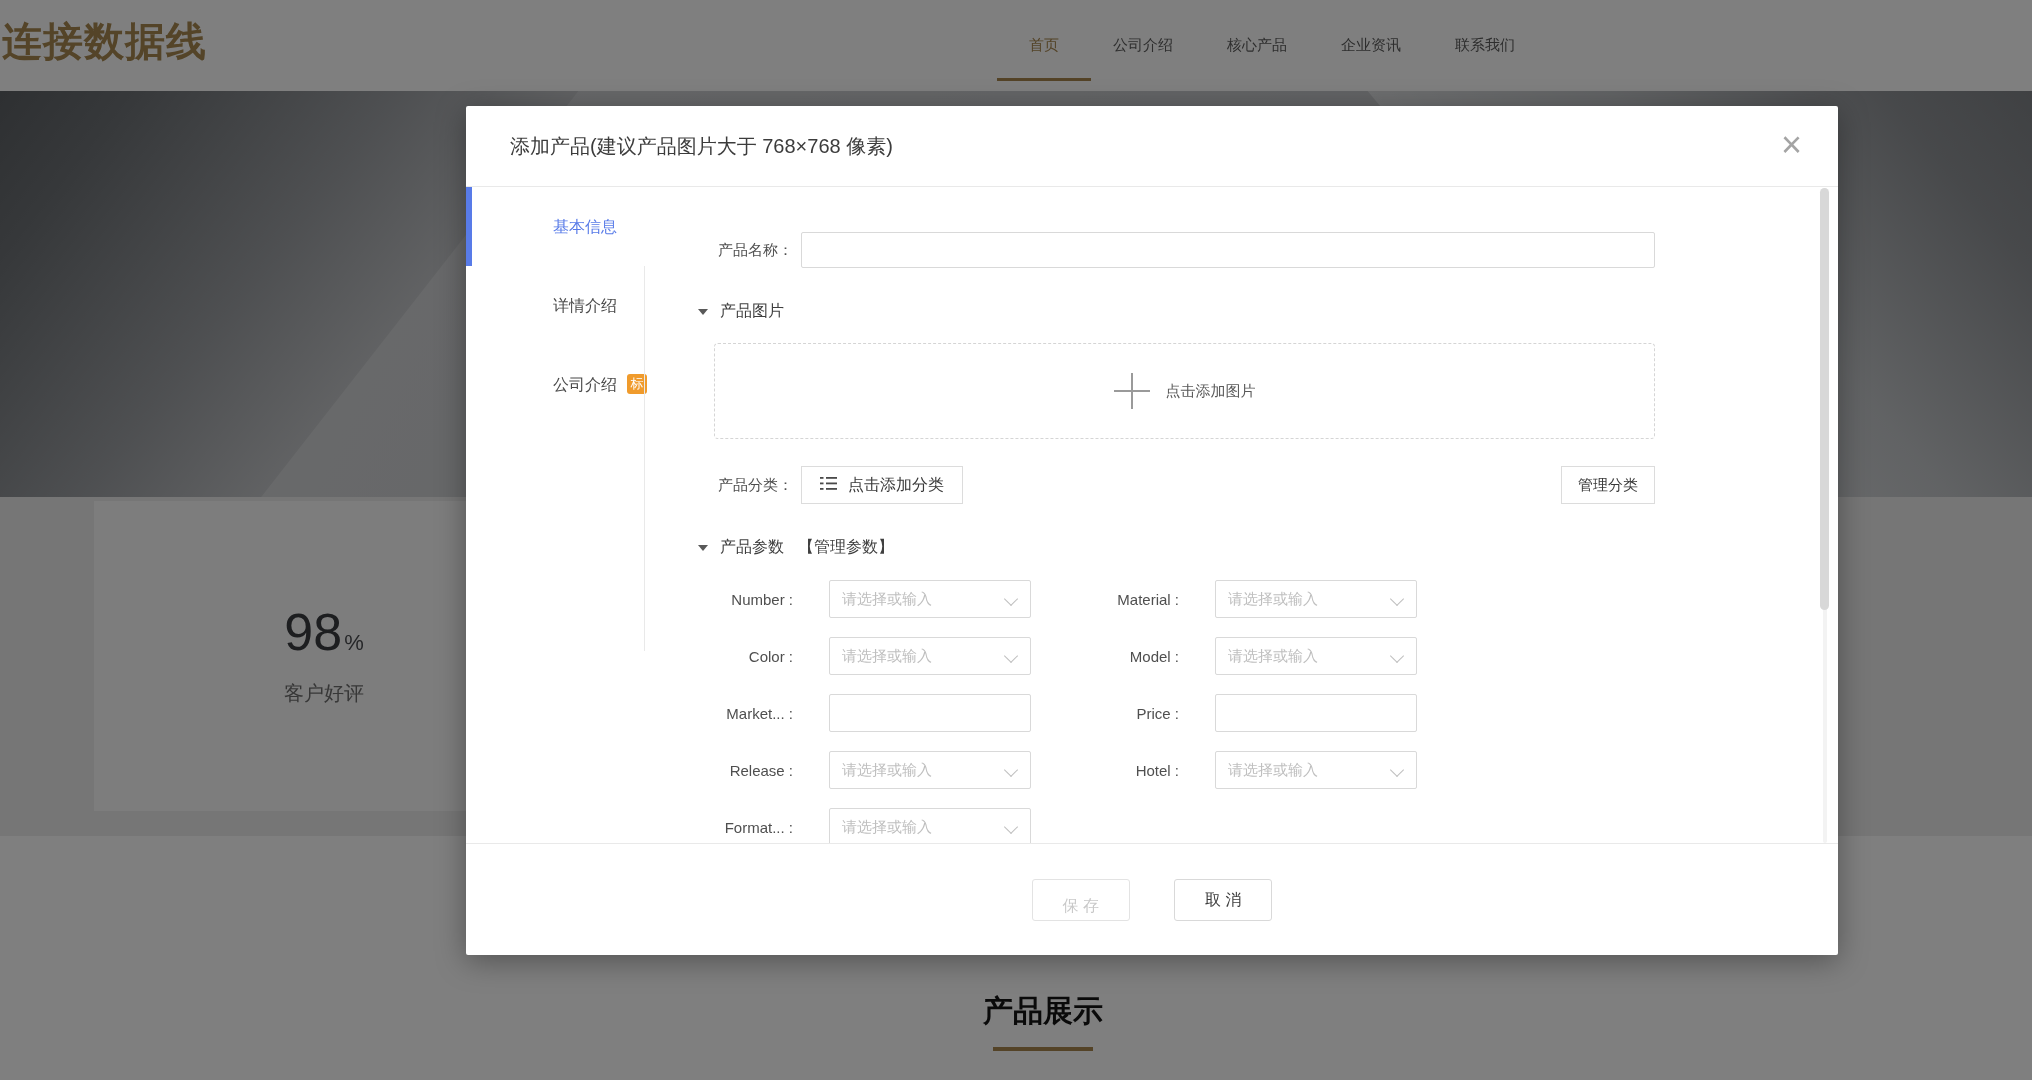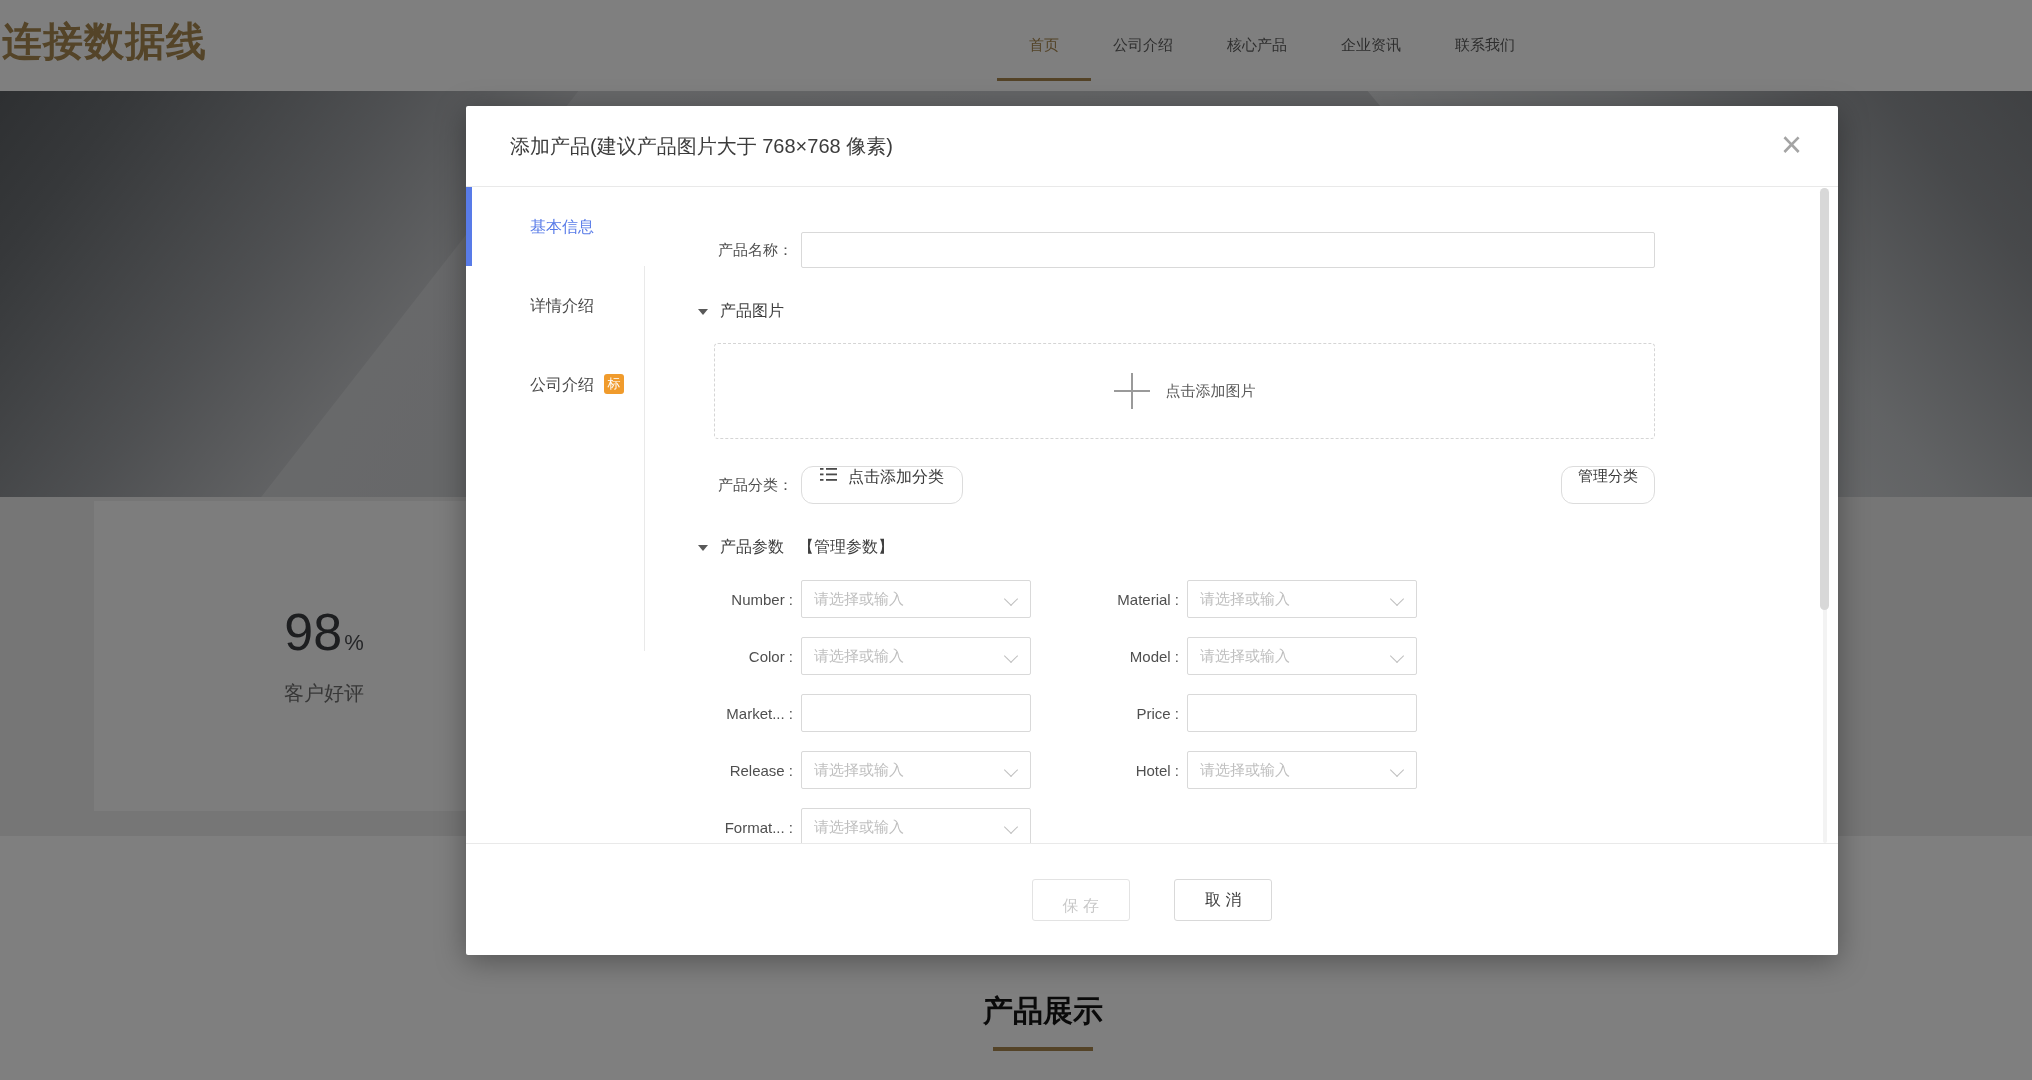--- a/index.html
+++ b/index.html
@@ -41,21 +41,21 @@
   .modal{position:absolute;left:466px;top:106px;width:1372px;height:849px;background:#fff;z-index:20;
          border-radius:2px;box-shadow:0 6px 30px rgba(0,0,0,.35);}
   .modal-header{position:relative;height:80px;border-bottom:1px solid #e9e9e9;}
   .modal-title{position:absolute;left:44px;top:0;line-height:80px;font-size:20px;color:#3c3c3c;}
   .modal-close{position:absolute;right:36px;top:20px;font-size:36px;line-height:38px;color:#a4a4a4;
                font-weight:300;cursor:pointer;}
 
   .modal-body{position:absolute;top:81px;left:0;right:0;height:656px;display:flex;overflow:hidden;}
   .menu{position:relative;width:179px;flex:0 0 179px;}
   .menu::after{content:'';position:absolute;right:0;top:0;height:464px;width:0;border-right:1px solid #e9e9e9;}
-  .menu-item{position:relative;height:79px;line-height:79px;padding-left:64px;font-size:16px;color:#4a4a4a;
+  .menu-item{position:relative;height:79px;line-height:79px;padding-left:87px;font-size:16px;color:#4a4a4a;
              cursor:pointer;white-space:nowrap;}
   .menu-item.active{color:#587be8;background:#fff;width:124px;z-index:2;}
   .menu-item.active::before{content:'';position:absolute;left:0;top:0;width:6px;height:79px;background:#587be8;}
   .badge{display:inline-block;margin-left:10px;width:20px;height:20px;line-height:20px;text-align:center;
          background:#f09b2c;color:#fff;font-size:13px;border-radius:3px;vertical-align:2px;}
 
   .content{flex:1;padding:0 183px 0 24px;overflow:hidden;}
   .f-label{display:inline-block;width:124px;text-align:right;margin-right:8px;font-size:15px;color:#4f4f4f;
            white-space:nowrap;flex:0 0 124px;}
   .row-name{margin-top:45px;display:flex;align-items:center;}
@@ -68,31 +68,31 @@
   .section-link{margin-left:14px;font-size:16px;color:#3f3f3f;cursor:pointer;}
 
   .upload{margin:21px 0 0 45px;height:94px;border:1px dashed #d5d5d5;border-radius:4px;
           display:flex;align-items:center;justify-content:center;cursor:pointer;background:#fff;}
   .plus{position:relative;width:36px;height:36px;}
   .plus::before{content:'';position:absolute;left:0;top:17px;width:36px;height:2px;background:#9a9a9a;}
   .plus::after{content:'';position:absolute;left:17px;top:0;width:2px;height:36px;background:#9a9a9a;}
   .upload-text{margin-left:16px;font-size:15px;color:#595959;}
 
   .row-cat{margin-top:27px;display:flex;align-items:center;}
-  .btn{height:38px;border:1px solid #dcdcdc;border-radius:12px;background:#fff;display:inline-flex;
-       align-items:flex-start;cursor:pointer;box-sizing:border-box;}
+  .btn{height:38px;border:1px solid #dcdcdc;border-radius:0;background:#fff;display:inline-flex;
+       align-items:center;cursor:pointer;box-sizing:border-box;}
   .btn-add-cat{padding:0 18px;font-size:16px;color:#3a3a3a;}
   .list-icon{margin-right:11px;display:inline-block;}
   .btn-manage{margin-left:auto;padding:0 16px;font-size:15px;color:#3a3a3a;}
 
   .params-grid{margin-top:22px;display:grid;grid-template-columns:124px 230px 140px 230px;
                column-gap:8px;row-gap:19px;align-items:center;}
   .p-label{text-align:right;font-size:15px;color:#4f4f4f;white-space:nowrap;overflow:hidden;}
   .field{position:relative;height:38px;border:1px solid #d9d9d9;border-radius:2px;background:#fff;
-         display:flex;align-items:center;padding:0 30px 0 12px;box-sizing:border-box;cursor:pointer;}
+         display:flex;align-items:center;padding:0 30px 0 12px;box-sizing:border-box;cursor:pointer;margin-left:28px;}
   .field .ph{font-size:15px;color:#bfbfbf;white-space:nowrap;}
   .chev{position:absolute;right:14px;top:13px;width:9px;height:9px;border-right:1.5px solid #bfbfbf;
         border-bottom:1.5px solid #bfbfbf;transform:rotate(45deg);}
   .field.input-field{cursor:text;}
 
   .modal-footer{position:absolute;left:0;right:0;top:737px;height:112px;border-top:1px solid #e9e9e9;
                 display:flex;align-items:center;justify-content:center;gap:44px;}
   .btn-save{height:42px;padding:16px 30px;font-size:16px;border:1px solid #e3e3e3;border-radius:3px;
             background:#fff;color:#c9c9c9;}
   .btn-cancel{height:42px;padding:0 30px;font-size:16px;border:1px solid #d9d9d9;border-radius:3px;

